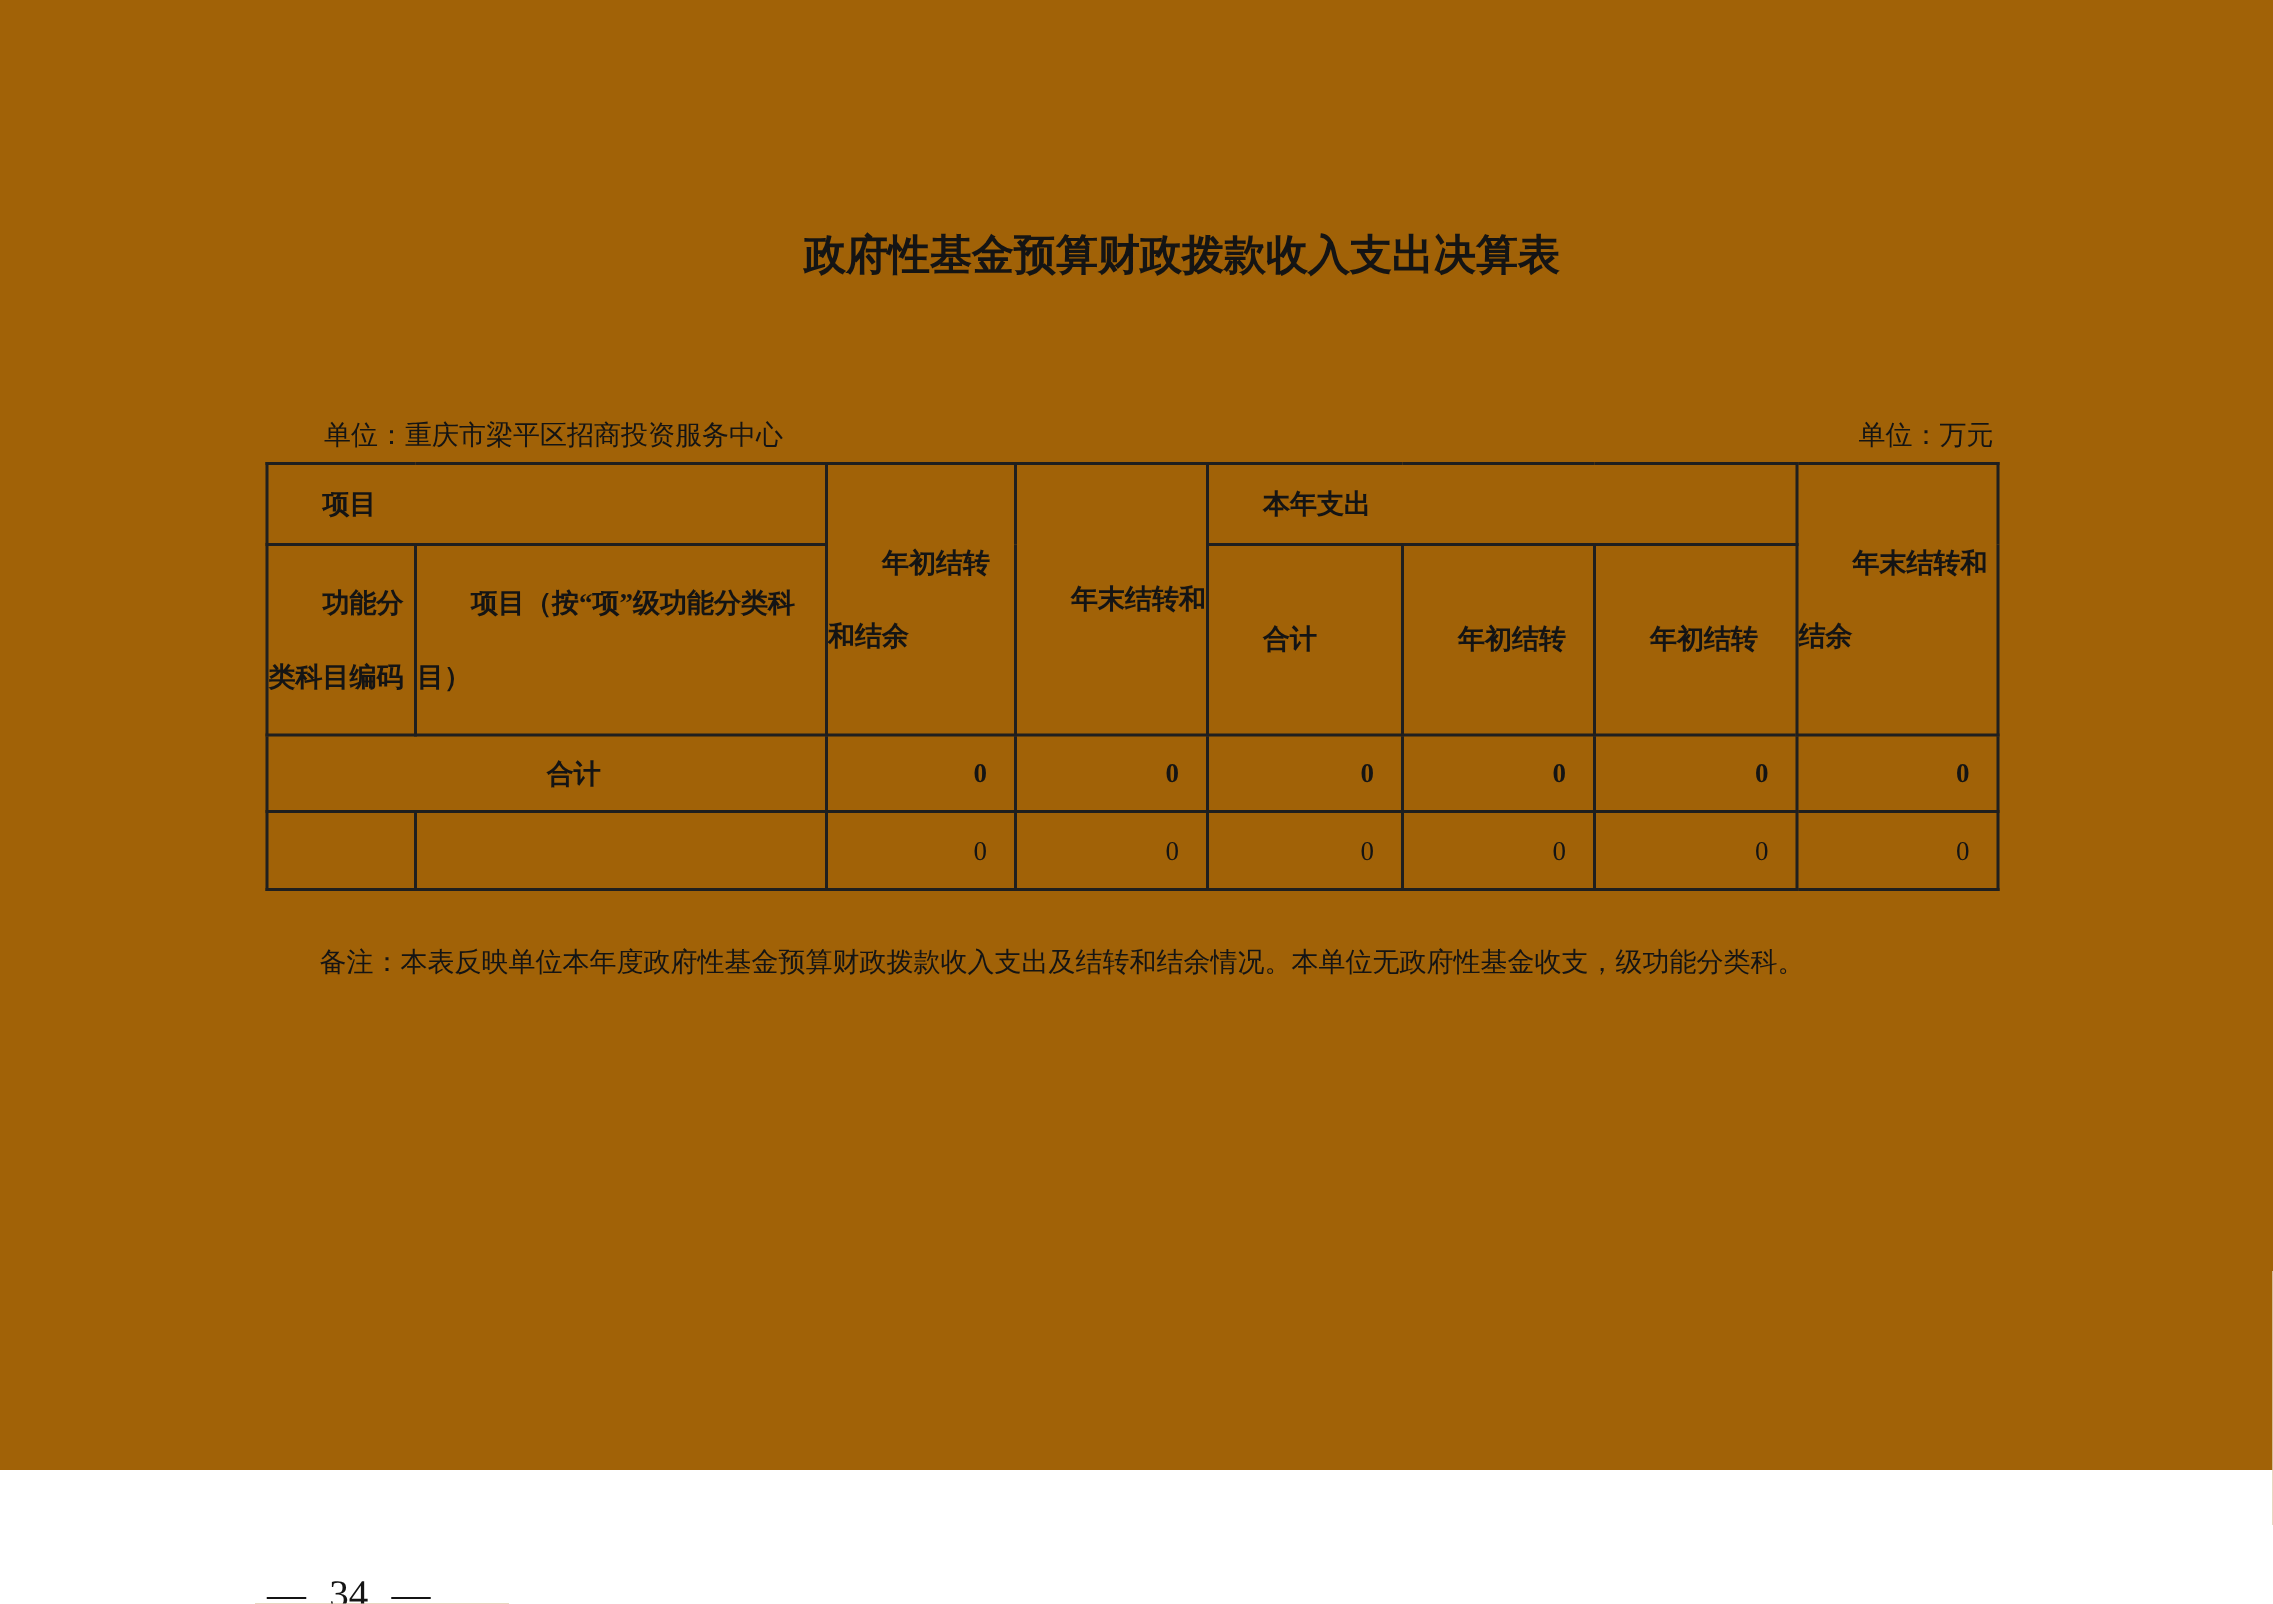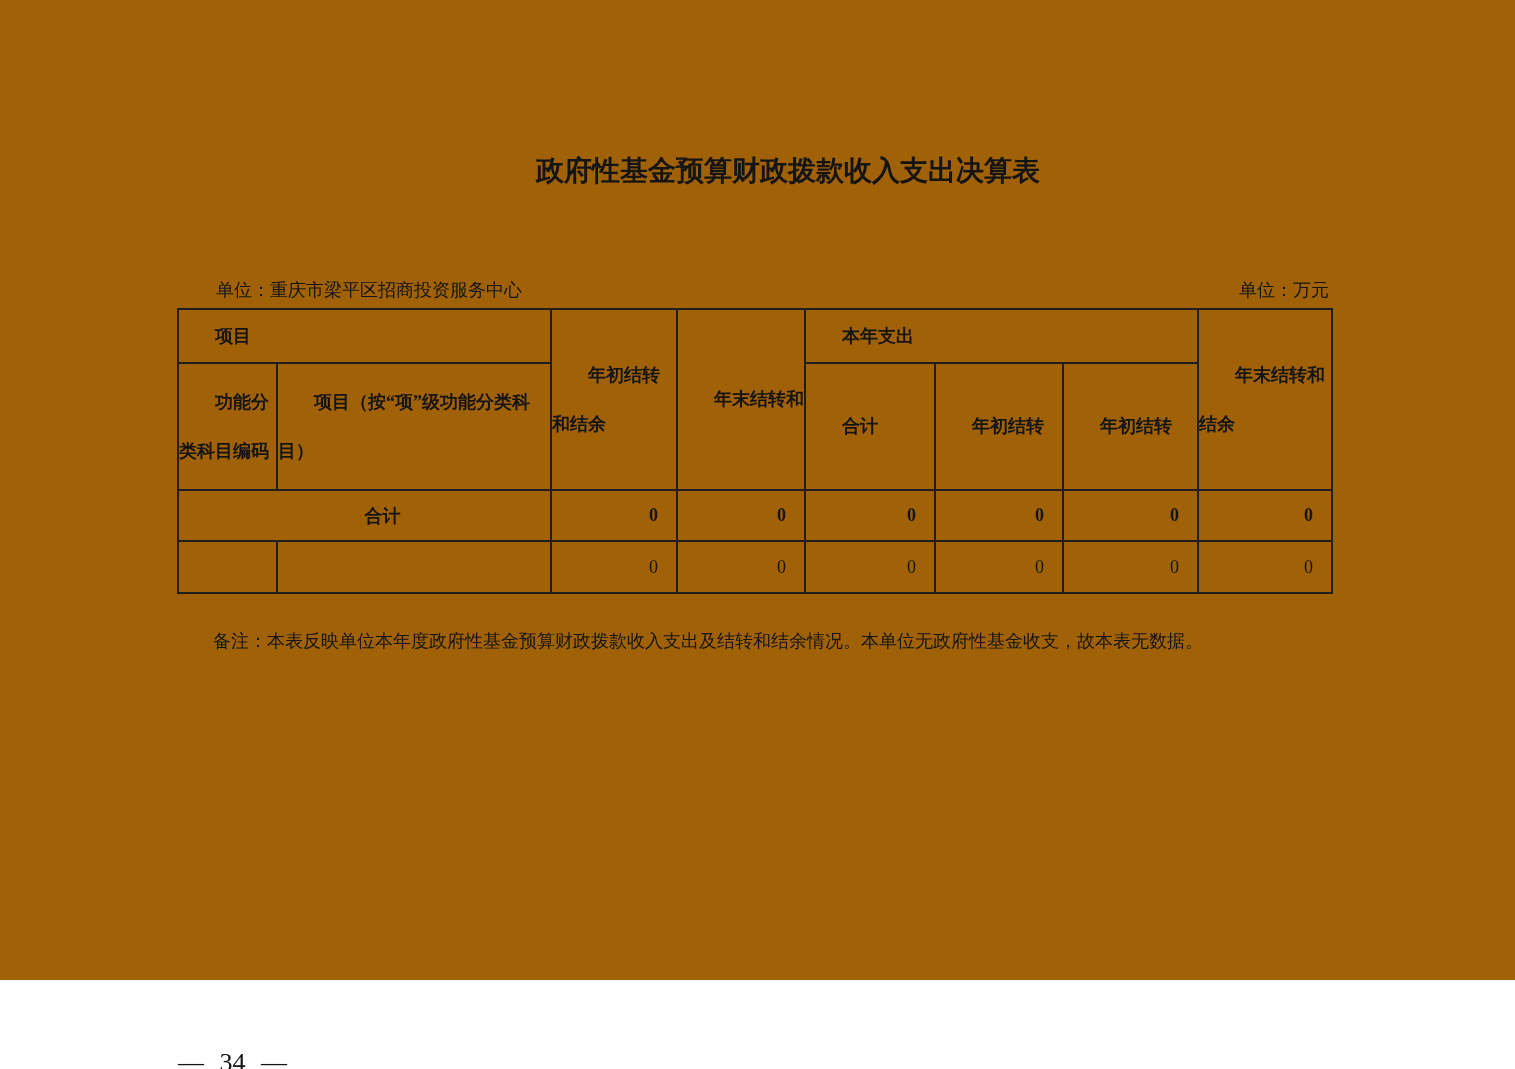--- a/index.html
+++ b/index.html
@@ -142,17 +142,17 @@
         <td class="num">0</td>
         <td class="num">0</td>
         <td class="num">0</td>
         <td class="num">0</td>
         <td class="num">0</td>
         <td class="num">0</td>
       </tr>
     </tbody>
   </table>
 
-  <div class="note">备注：本表反映单位本年度政府性基金预算财政拨款收入支出及结转和结余情况。本单位无政府性基金收支，故本表无数据。</div>
+  <div class="note">备注：本表反映单位本年度政府性基金预算财政拨款收入支出及结转和结余情况。本单位无政府性基金收支，级功能分类科。</div>
 
   <div class="page-number">— 34 —</div>
 
 </div>
 
 </body></html>

